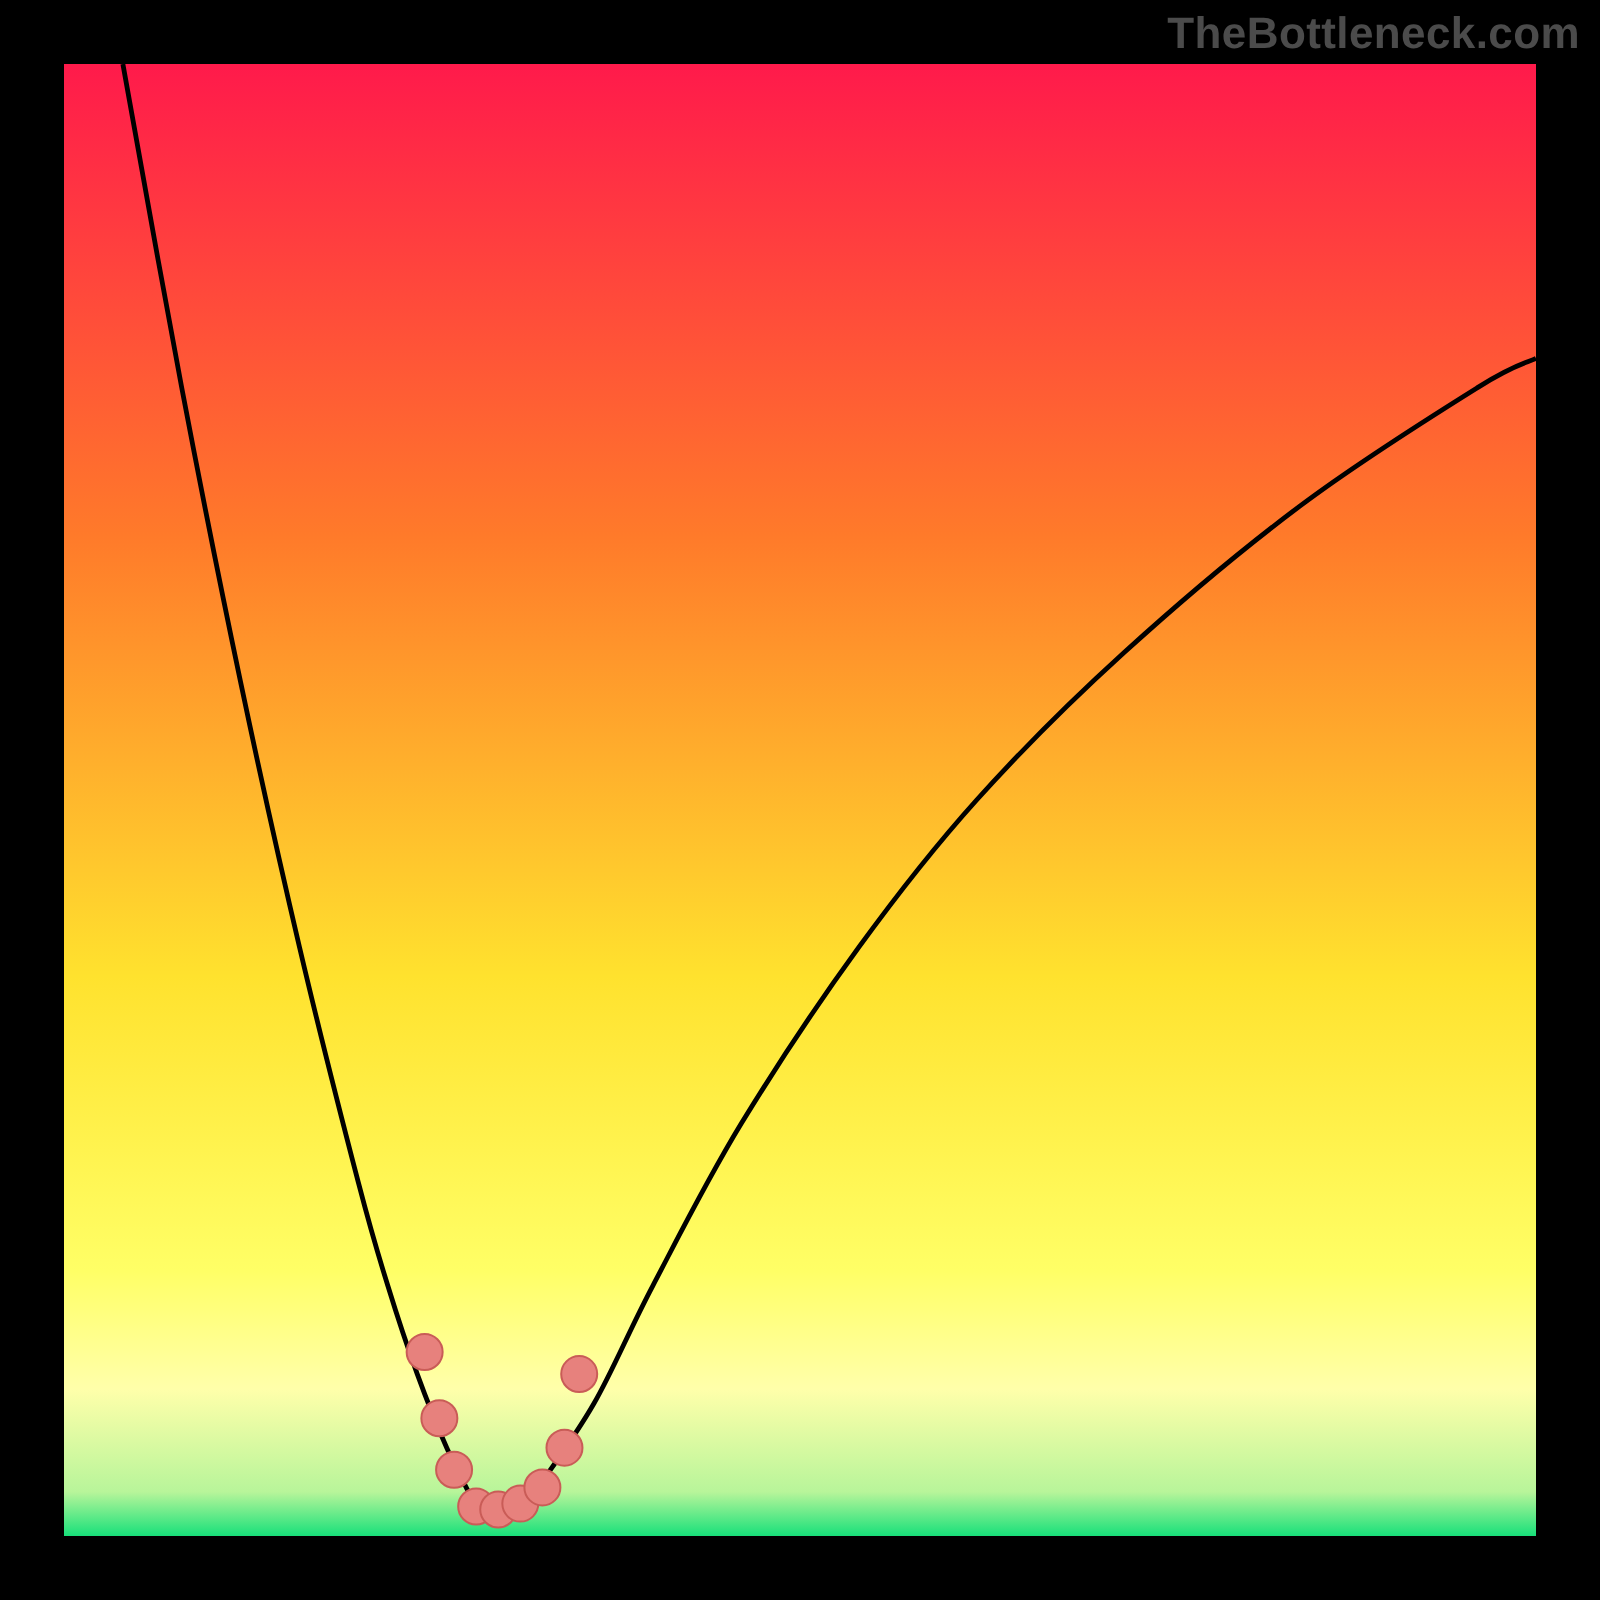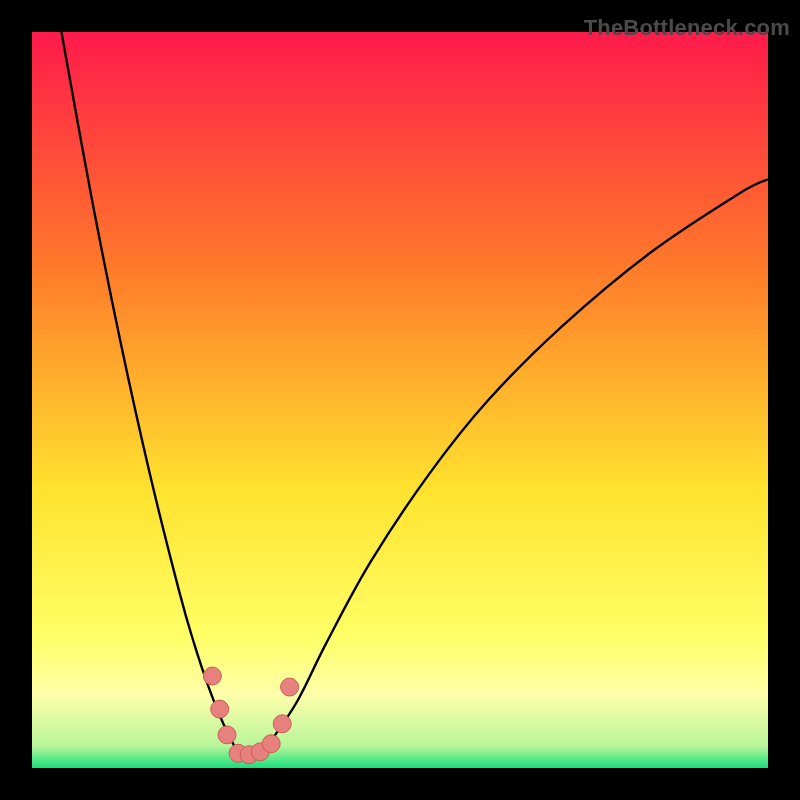--- a/index.html
+++ b/index.html
@@ -21,21 +21,20 @@
   }
   .watermark {
     position: absolute;
     top: 4px;
     right: 10px;
     color: #4b4b4b;
     font-size: 22px;
     font-weight: 600;
     letter-spacing: 0.2px;
     z-index: 50;
-    margin-top: 11px;
   }
   .plot-area {
     position: absolute;
     top: 32px;
     left: 32px;
     width: 736px;
     height: 736px;
     overflow: hidden;
   }
   .plot-area svg {

